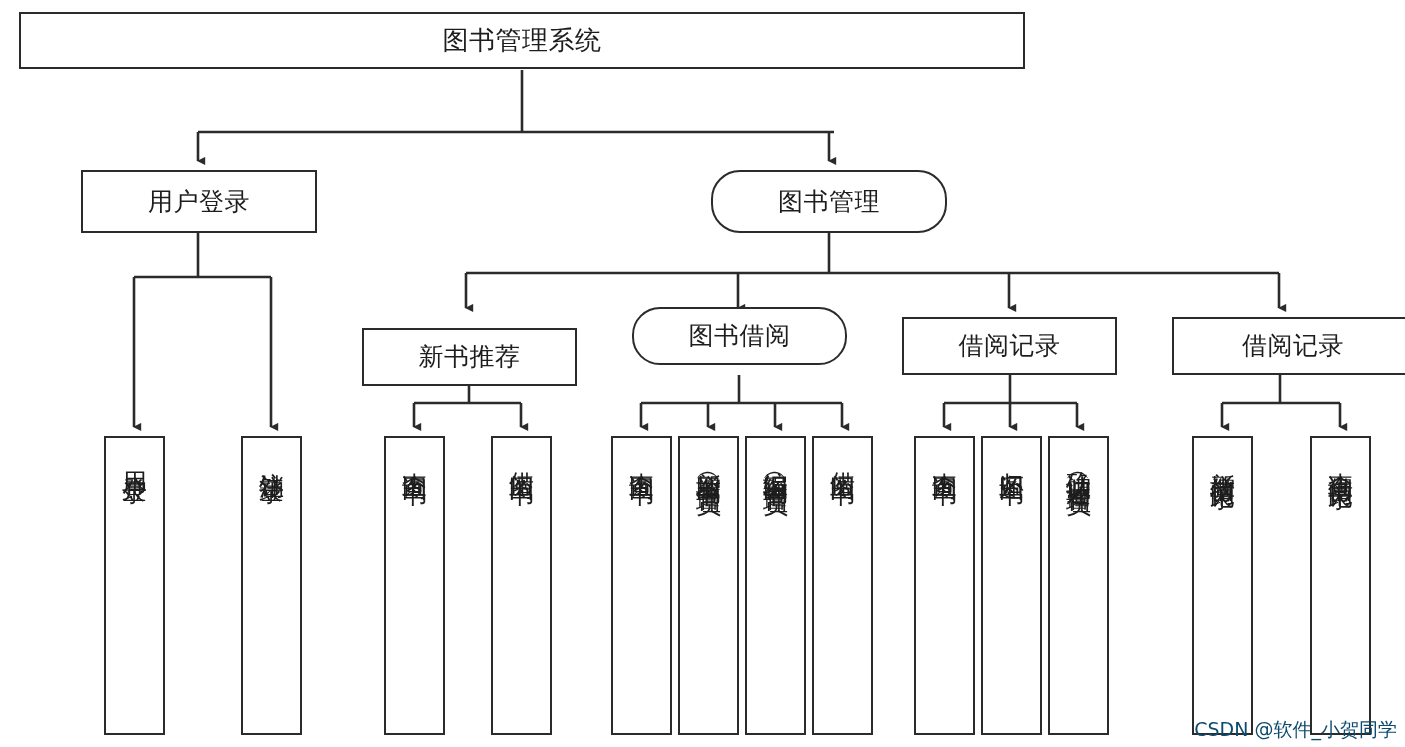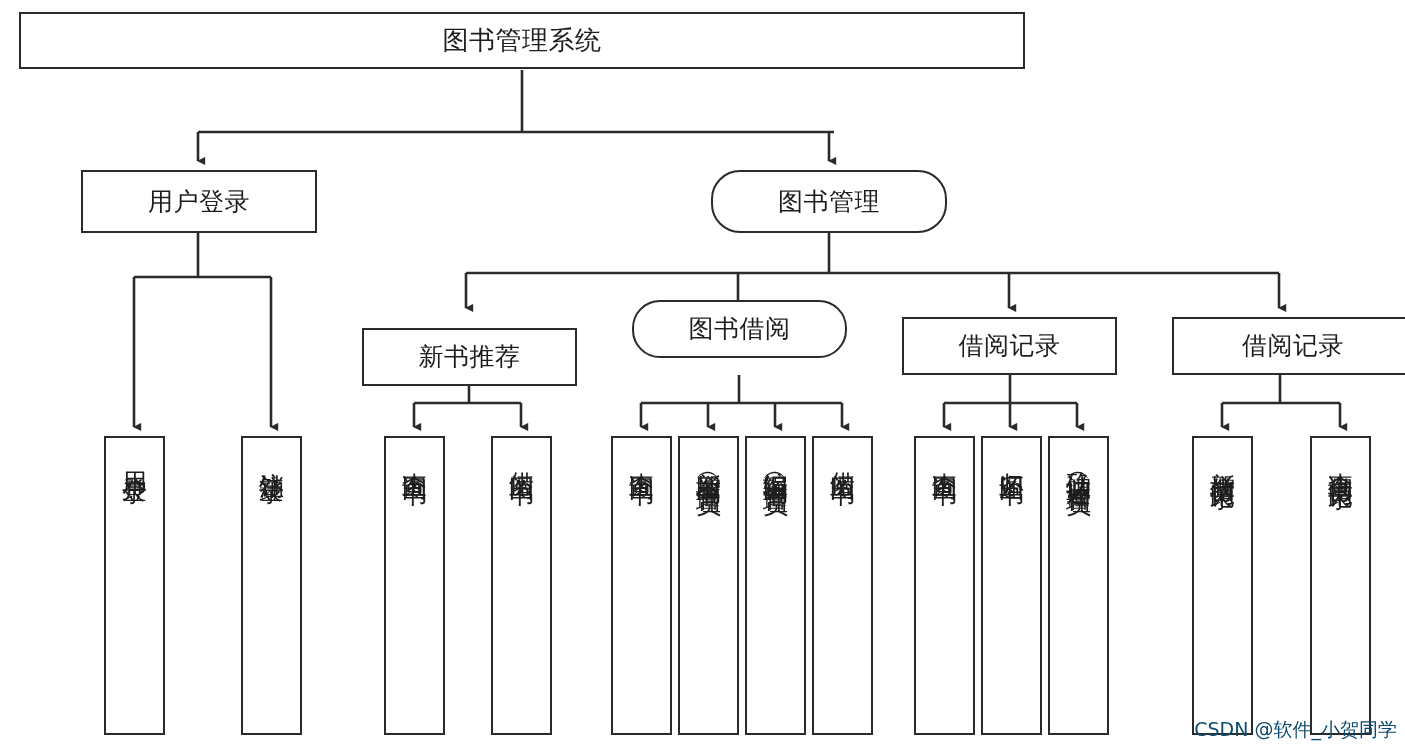--- a/index.html
+++ b/index.html
@@ -141,21 +141,21 @@
   </div>
 
   <div class="node horiz" style="left:711px; top:170px; width:236px; height:63px;border-radius:29px;">
     <span class="node-label">图书管理</span>
   </div>
 
   <div class="node horiz" style="left:362px; top:317px; width:215px; height:58px;margin-top:11px;">
     <span class="node-label">新书推荐</span>
   </div>
 
-  <div class="node horiz" style="left:632px; top:300px; width:215px; height:58px;border-radius:28px;">
+  <div class="node horiz" style="left:632px; top:307px; width:215px; height:58px;border-radius:28px;">
     <span class="node-label">图书借阅</span>
   </div>
 
   <div class="node horiz" style="left:902px; top:317px; width:215px; height:58px;">
     <span class="node-label">借阅记录</span>
   </div>
 
   <div class="node horiz" style="left:1172px; top:317px; width:242px; height:58px;">
     <span class="node-label">借阅记录</span>
   </div>

